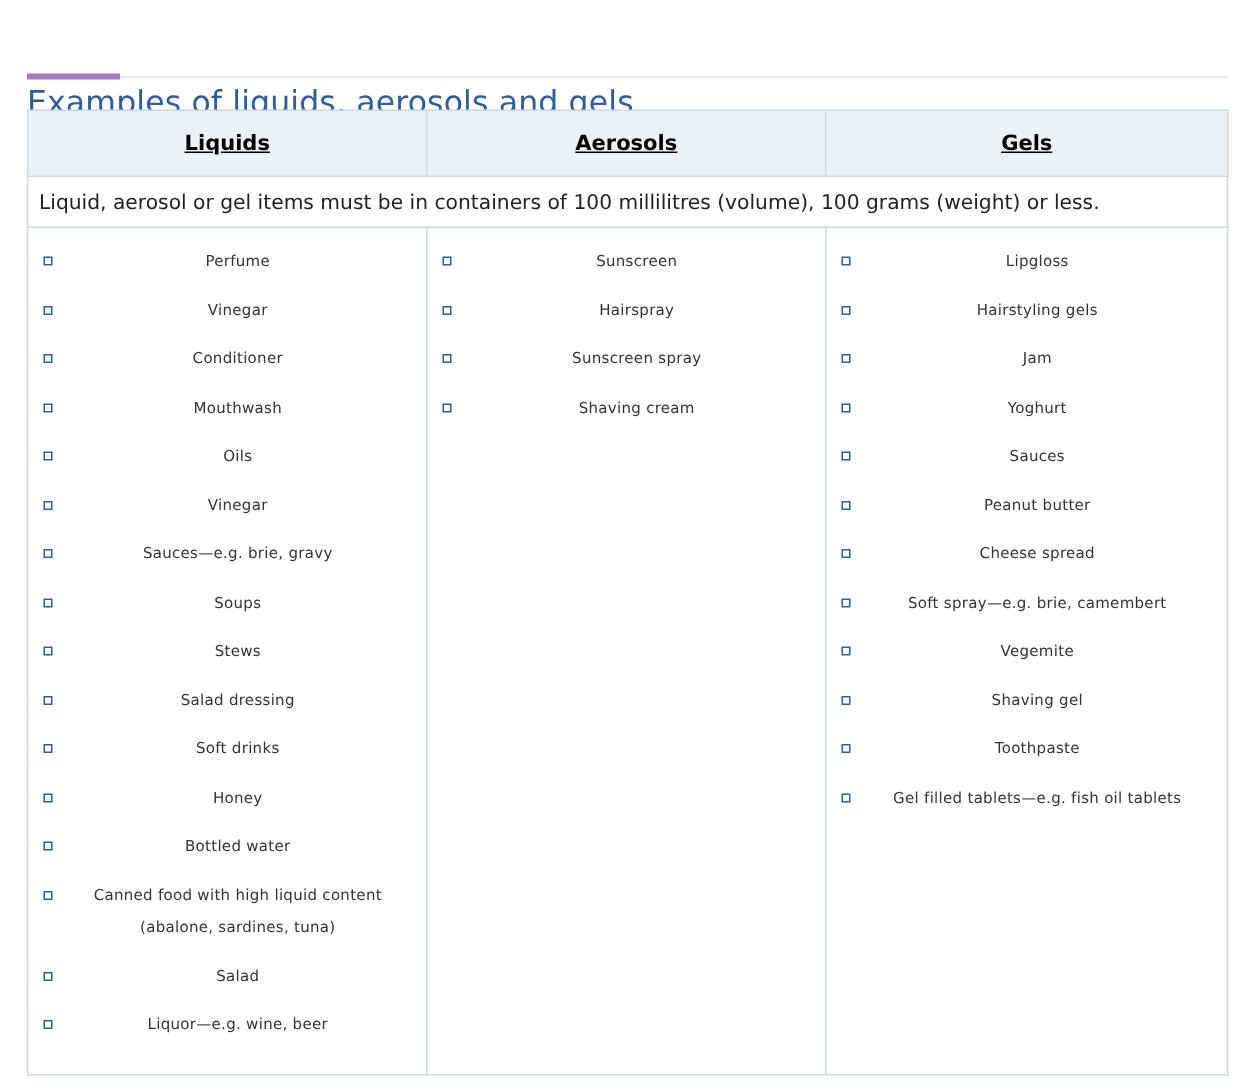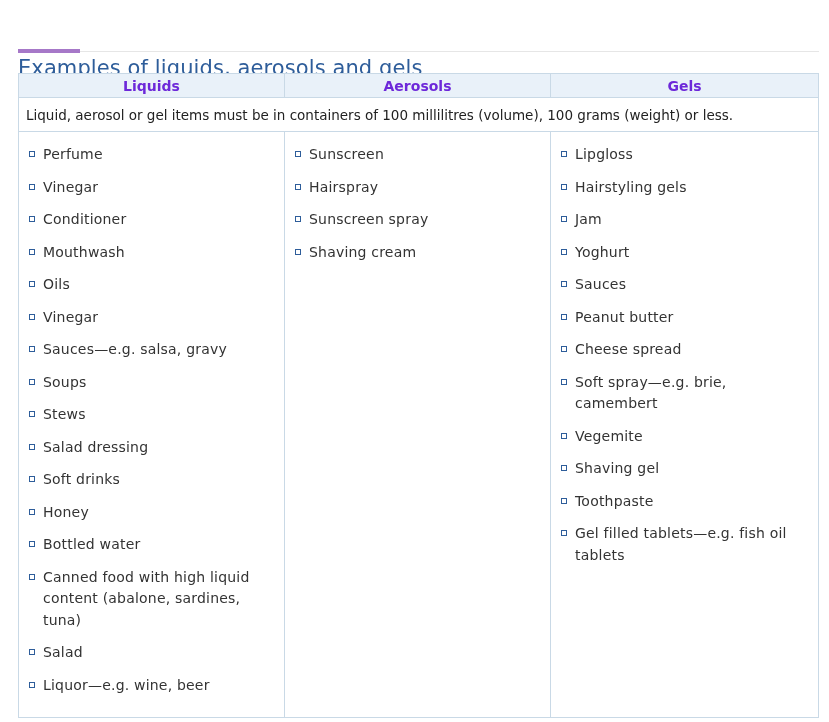--- a/index.html
+++ b/index.html
@@ -21,32 +21,32 @@
     .title-accent {
       position: absolute; left: 0; bottom: -2px; width: 62px; height: 4px;
       background: #a678c8;
     }
     table.items {
       position: absolute; left: 18px; top: 73px; width: 800px;
       border-collapse: collapse; table-layout: fixed;
     }
     table.items th, table.items td { border: 1px solid #c9d9e6; }
     table.items th {
-      background: #e9f1f9; color: #6d28d9; font-size: 14px; font-weight: bold;
-      height: 24px; text-align: center; vertical-align: middle;
+      background: #e9f1f9; color: #000000; font-size: 14px; font-weight: bold;
+      height: 44px; text-align: center; vertical-align: middle; text-decoration: underline;
     }
     td.note {
       font-size: 13.5px; color: #222; height: 34px; padding: 0 7px;
       vertical-align: middle; white-space: nowrap; margin-top: 40px;
     }
     td.col { vertical-align: top; padding: 12px 10px 10px 10px; height: 563px; }
     ul.list { list-style: none; }
     ul.list li {
-      position: relative; padding-left: 14px; font-size: 14px; line-height: 21.5px;
-      color: #333; margin-bottom: 11px; letter-spacing: 0.2px;
+      position: relative; padding-left: 14px; font-size: 10px; line-height: 21.5px;
+      color: #333; margin-bottom: 11px; letter-spacing: 0.2px; text-align: center;
     }
     .bullet {
       position: absolute; left: 0; top: 7px; width: 6px; height: 6px;
       border: 1.5px solid #2e5d9a; background: #ffffff;
     }
   </style>
 </head>
 <body>
 
 <div class="page">
@@ -74,21 +74,21 @@
       </tr>
       <tr>
         <td class="col">
           <ul class="list">
               <li><span class="bullet"></span><span>Perfume</span></li>
               <li><span class="bullet"></span><span>Vinegar</span></li>
               <li><span class="bullet"></span><span>Conditioner</span></li>
               <li><span class="bullet"></span><span>Mouthwash</span></li>
               <li><span class="bullet"></span><span>Oils</span></li>
               <li><span class="bullet"></span><span>Vinegar</span></li>
-              <li><span class="bullet"></span><span>Sauces—e.g. salsa, gravy</span></li>
+              <li><span class="bullet"></span><span>Sauces—e.g. brie, gravy</span></li>
               <li><span class="bullet"></span><span>Soups</span></li>
               <li><span class="bullet"></span><span>Stews</span></li>
               <li><span class="bullet"></span><span>Salad dressing</span></li>
               <li><span class="bullet"></span><span>Soft drinks</span></li>
               <li><span class="bullet"></span><span>Honey</span></li>
               <li><span class="bullet"></span><span>Bottled water</span></li>
               <li><span class="bullet"></span><span>Canned food with high liquid content (abalone, sardines, tuna)</span></li>
               <li><span class="bullet"></span><span>Salad</span></li>
               <li><span class="bullet"></span><span>Liquor—e.g. wine, beer</span></li>
             </ul>

